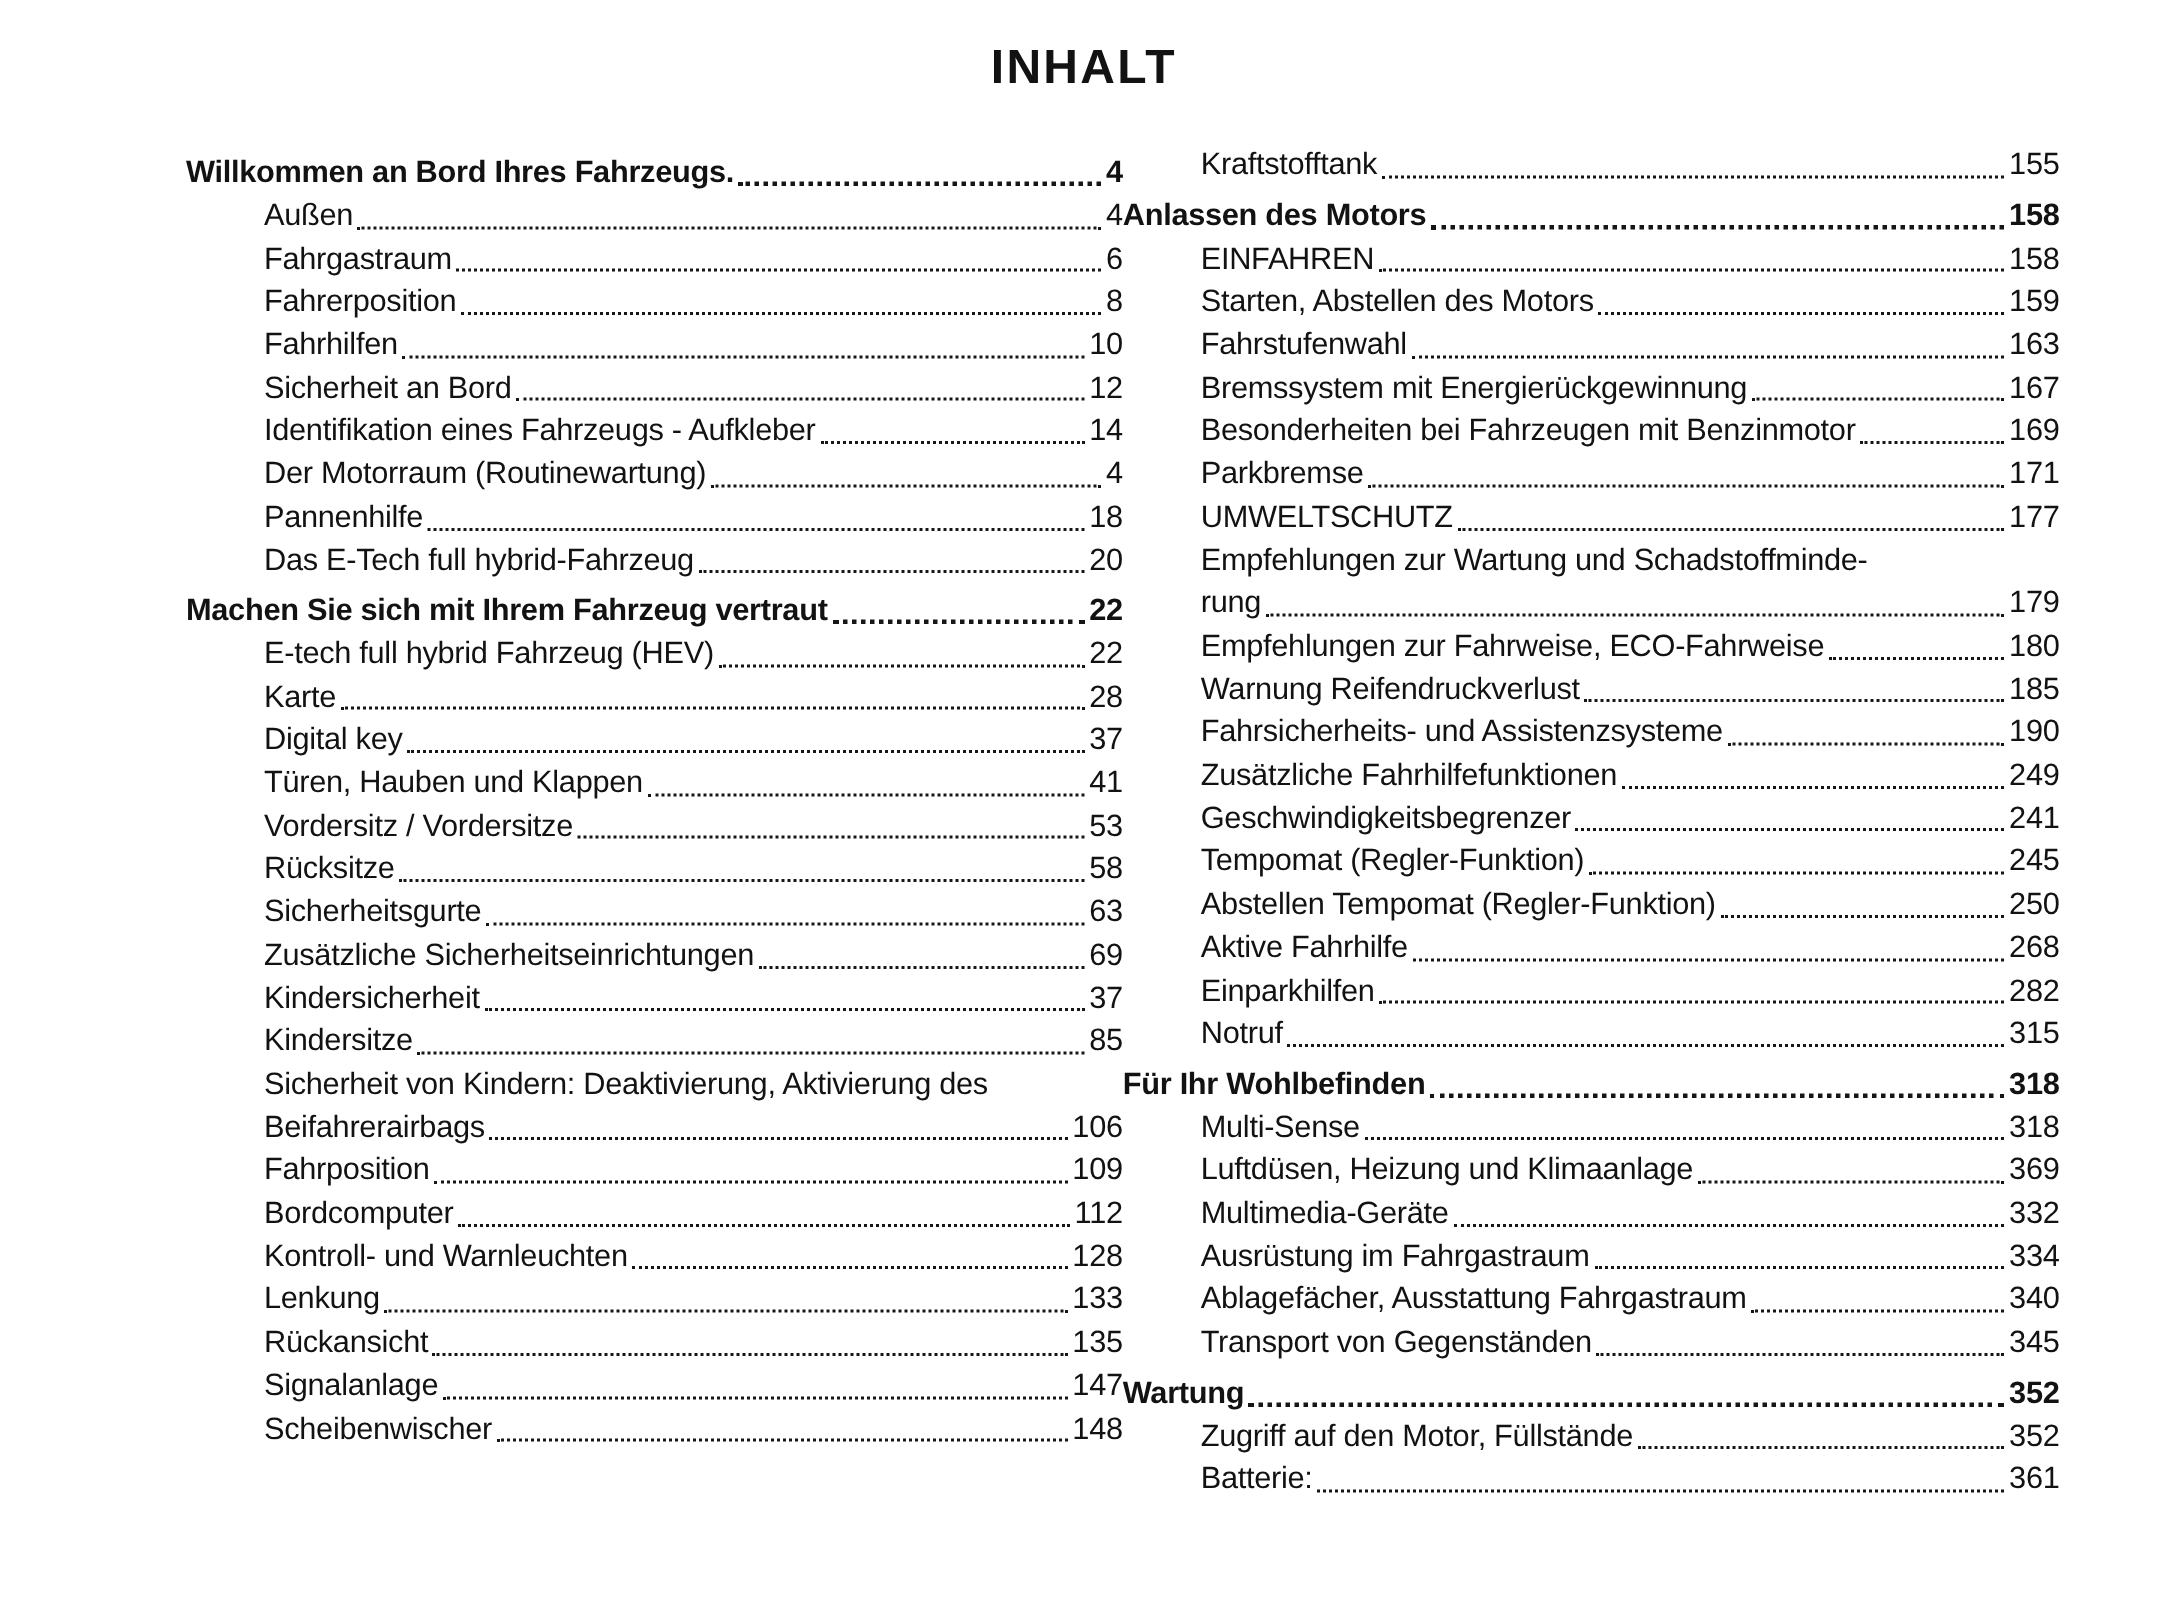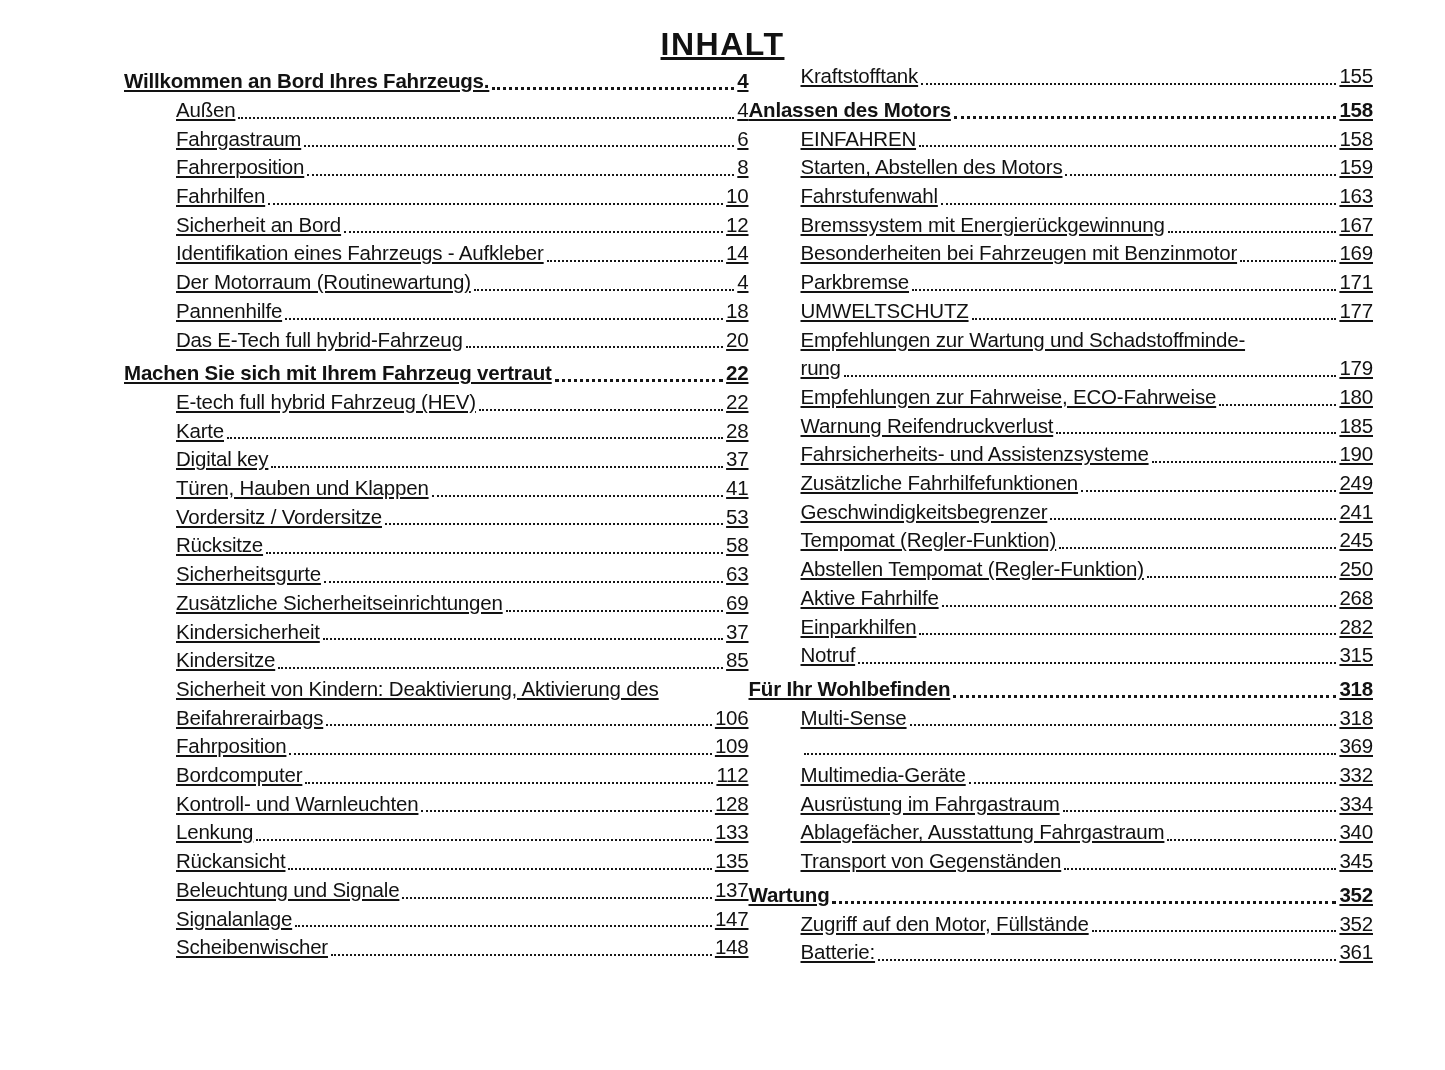--- a/index.html
+++ b/index.html
@@ -11,34 +11,34 @@
     width: 1445px;
     height: 1070px;
     overflow: hidden;
     font-family: "Liberation Sans", sans-serif;
     color: #121212;
   }
   .page {
     width: 1445px;
     height: 1070px;
     box-sizing: border-box;
-    text-decoration: underline;
   }
   .title {
     margin: 0;
     padding-top: 27px;
     text-align: center;
     font-size: 32px;
     font-weight: 700;
     letter-spacing: 1.5px;
     line-height: 1.1;
     color: #121212;
   }
   .columns {
     display: flex;
+    margin-top: 34px;
     padding-left: 124px;
     padding-right: 72px;
   }
   .col {
     flex: 1 1 0;
     min-width: 0;
   }
   .entry {
     font-size: 20.5px;
     letter-spacing: -0.2px;
@@ -268,27 +268,20 @@
         </div>
         <div class="entry sub">
           <div class="row">
             <span class="label">Rückansicht</span>
             <span class="leader"></span>
             <span class="pagenum">135</span>
           </div>
         </div>
         <div class="entry sub">
           <div class="row">
-            <span class="label">Beleuchtung und Signale</span>
-            <span class="leader"></span>
-            <span class="pagenum">137</span>
-          </div>
-        </div>
-        <div class="entry sub">
-          <div class="row">
             <span class="label">Signalanlage</span>
             <span class="leader"></span>
             <span class="pagenum">147</span>
           </div>
         </div>
         <div class="entry sub">
           <div class="row">
             <span class="label">Scheibenwischer</span>
             <span class="leader"></span>
             <span class="pagenum">148</span>
@@ -446,20 +439,21 @@
         </div>
         <div class="entry sub">
           <div class="row">
             <span class="label">Multi-Sense</span>
             <span class="leader"></span>
             <span class="pagenum">318</span>
           </div>
         </div>
         <div class="entry sub">
           <div class="row">
+            <span class="label">Luftdüsen, Heizung und Klimaanlage</span>
             <span class="leader"></span>
             <span class="pagenum">369</span>
           </div>
         </div>
         <div class="entry sub">
           <div class="row">
             <span class="label">Multimedia-Geräte</span>
             <span class="leader"></span>
             <span class="pagenum">332</span>
           </div>

